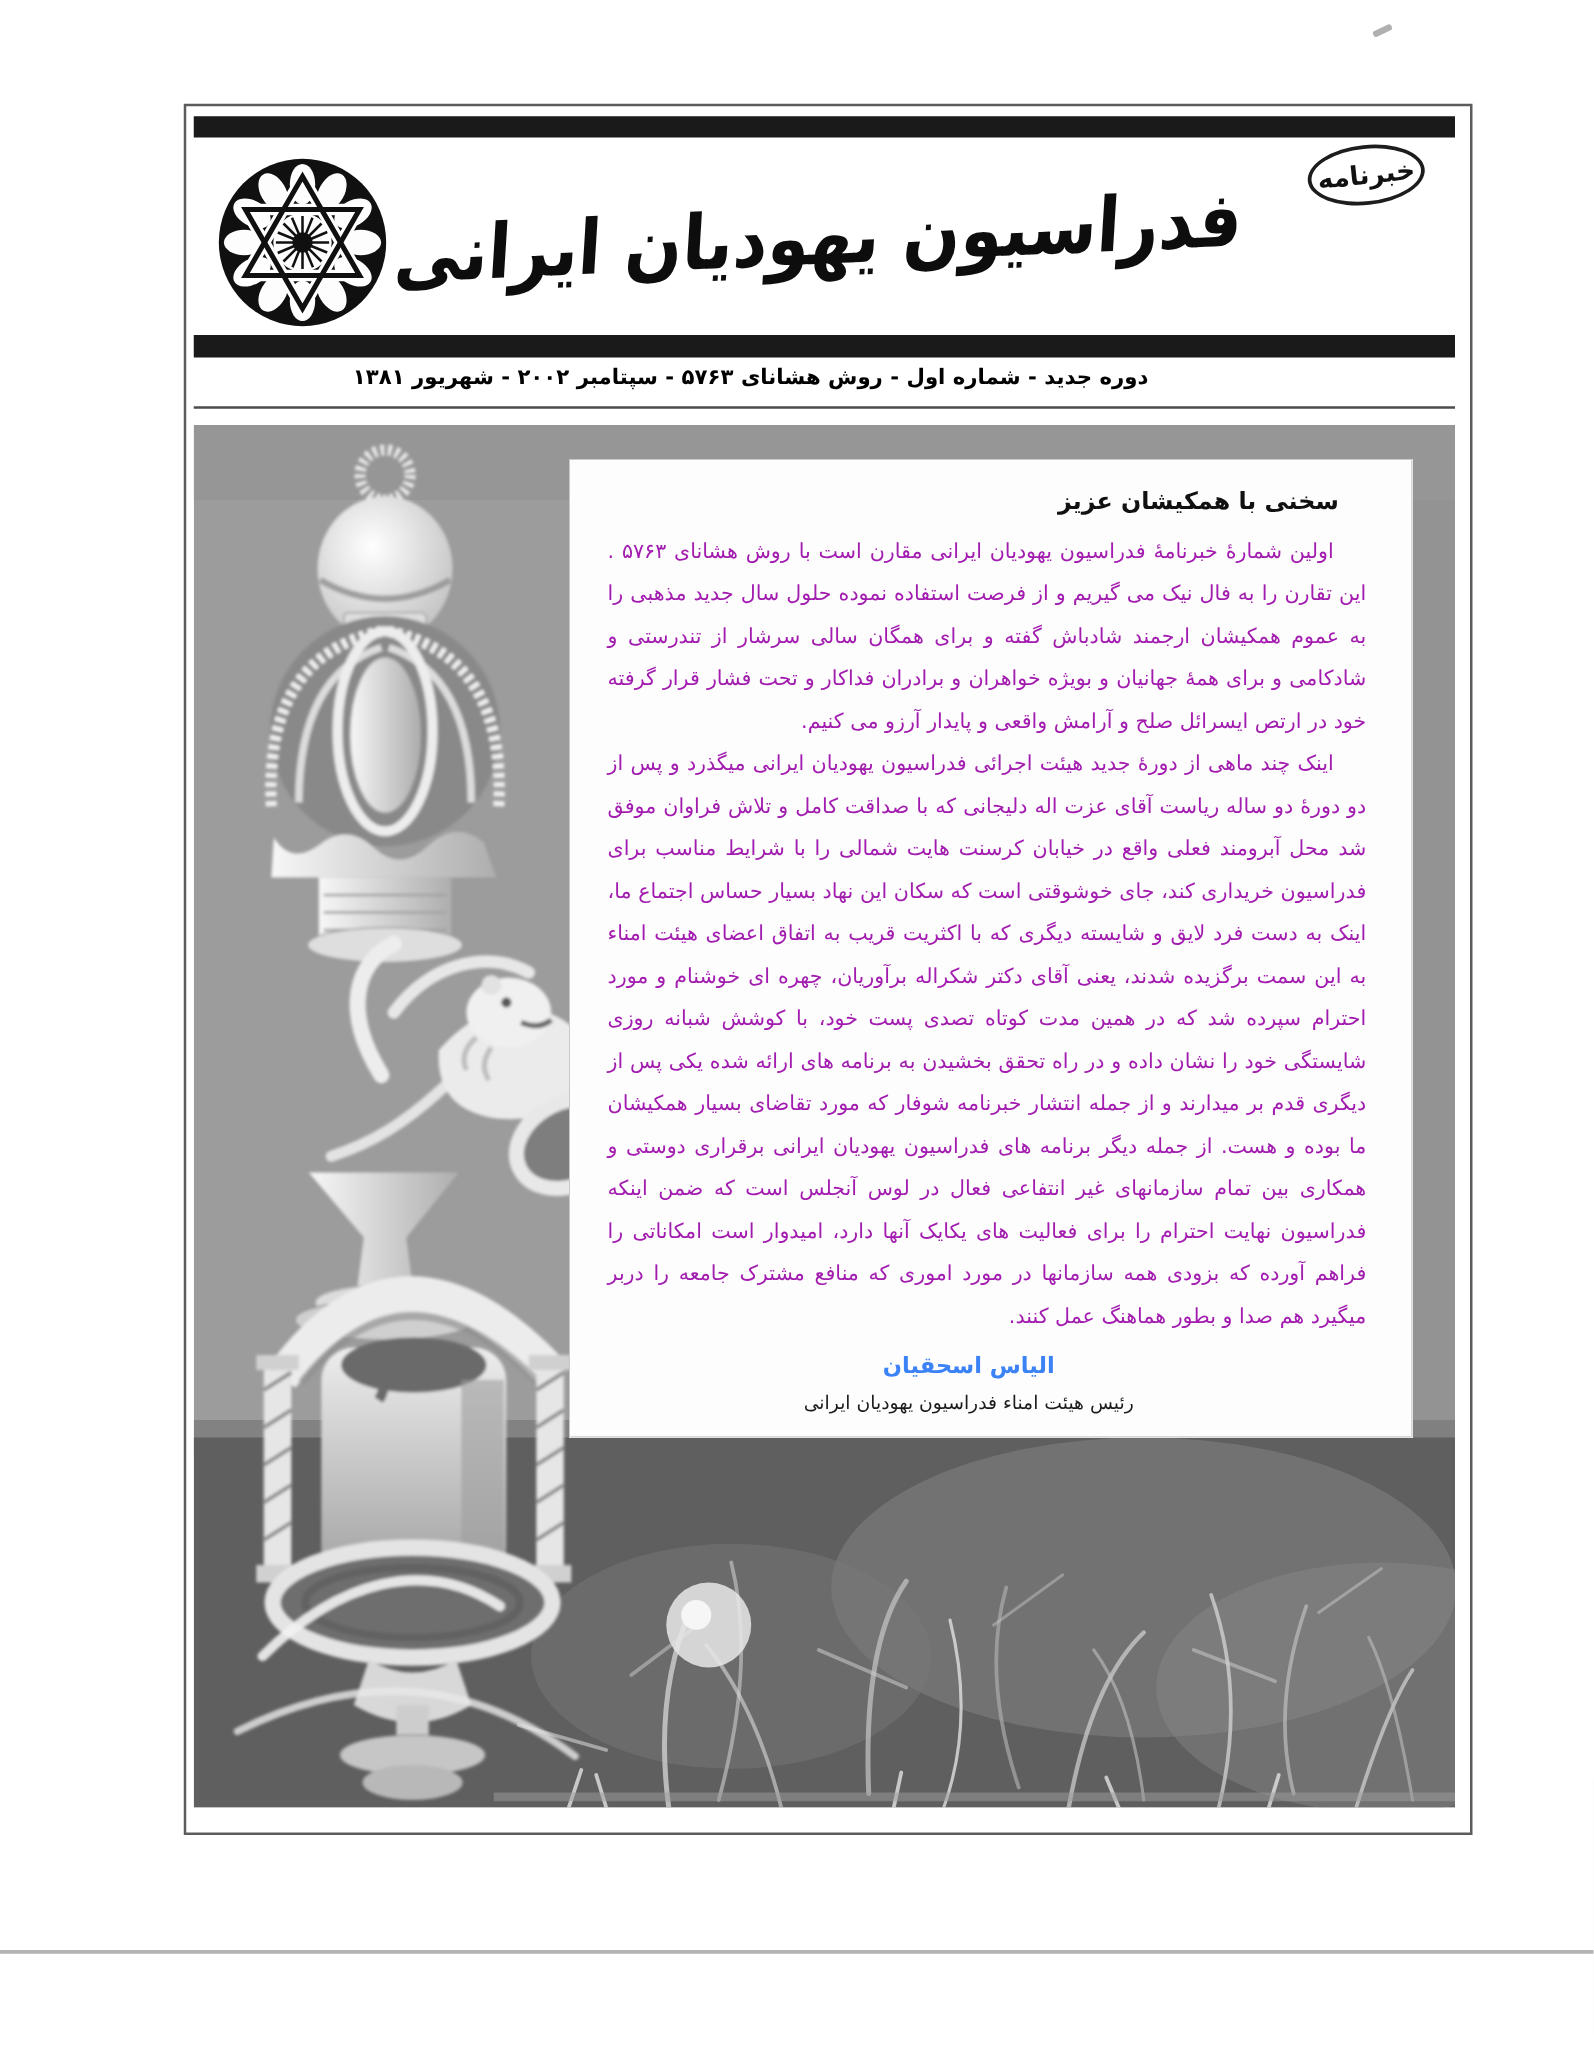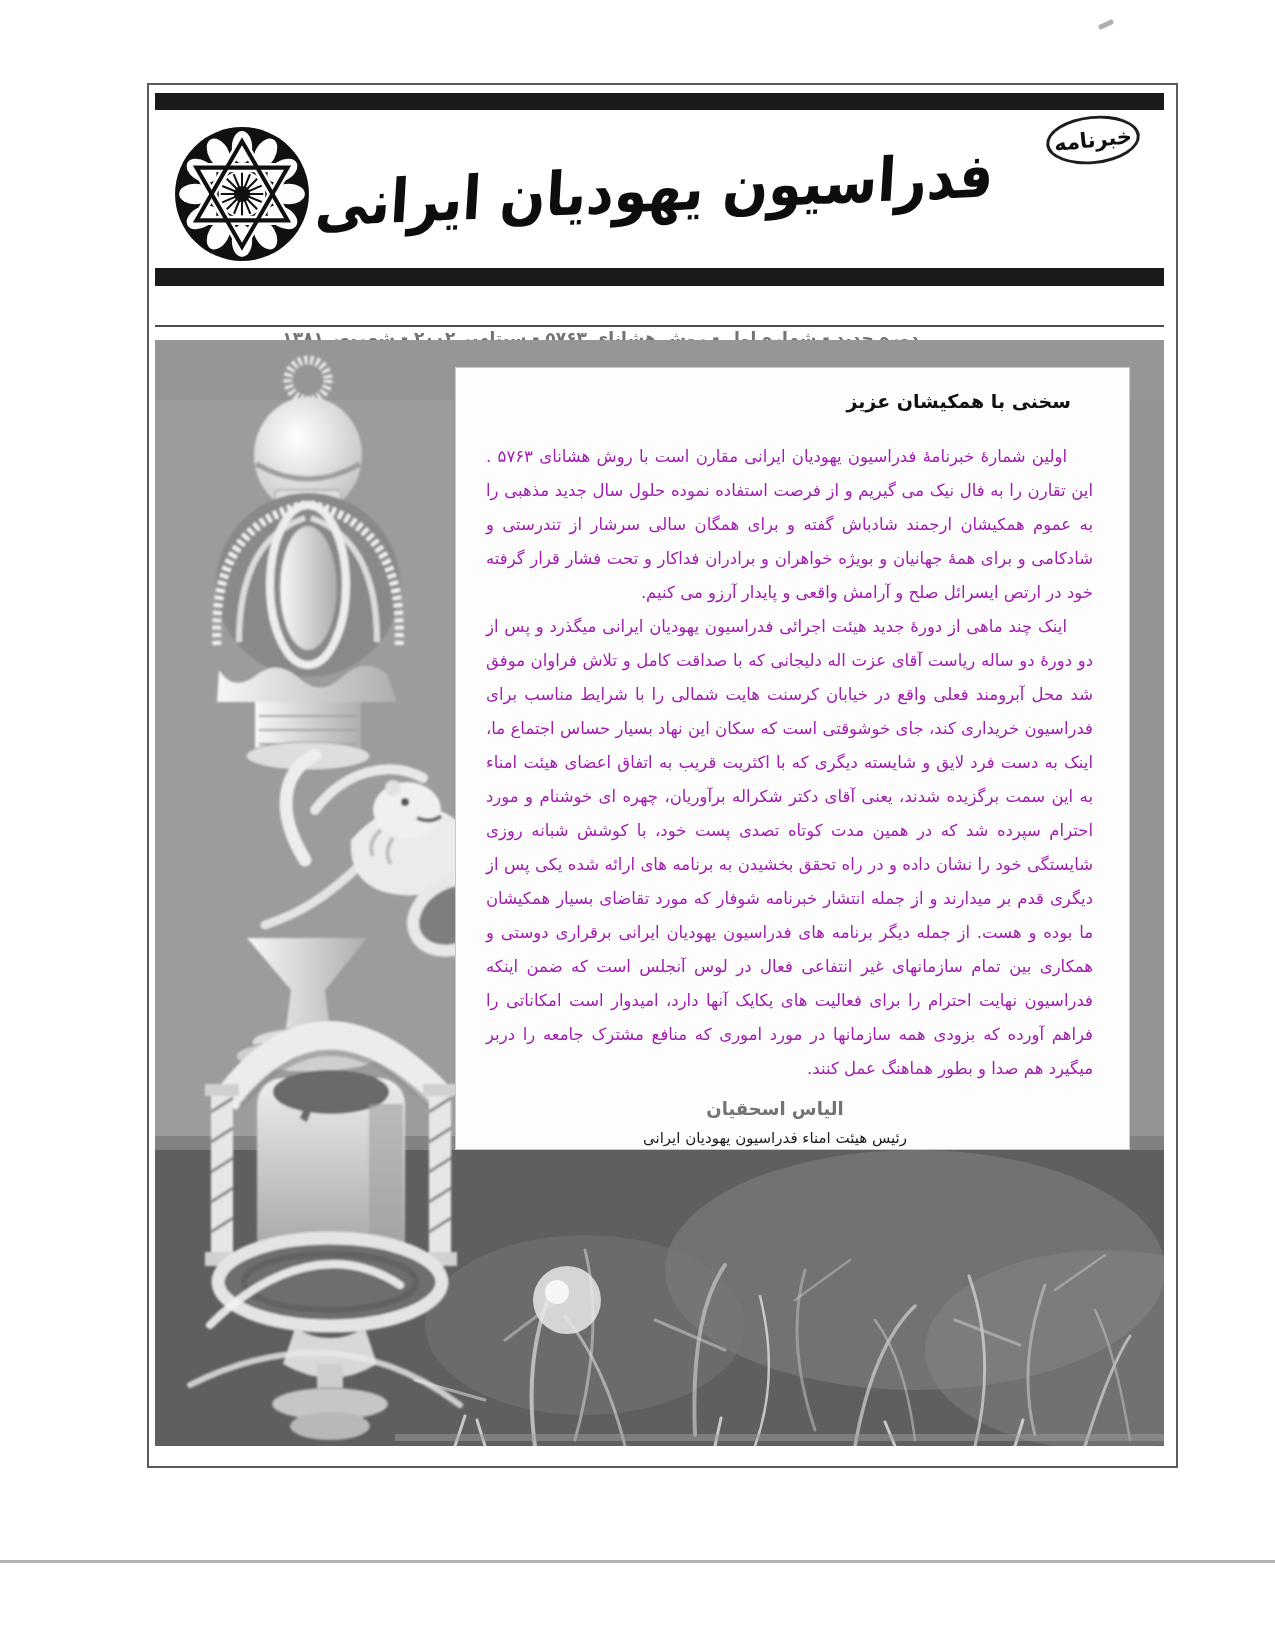--- a/index.html
+++ b/index.html
@@ -15,33 +15,33 @@
   .logo{position:absolute;left:22px;top:38px;width:142px;height:142px;}
   .masthead-title{position:absolute;left:205px;top:30px;width:640px;height:150px;
     direction:rtl;text-align:center;font-size:54px;font-weight:bold;color:#0d0d0d;
     line-height:150px;white-space:nowrap;transform:rotate(-2.5deg) skewX(-6deg) scaleY(1.12);}
   .badge{position:absolute;left:897px;top:31px;width:94px;height:48px;
     border:3px solid #1d1d1d;border-radius:50%;box-sizing:border-box;
     text-align:center;line-height:42px;font-size:21px;font-weight:bold;color:#111;
     transform:rotate(-6deg);direction:rtl;background:#fff;}
   .dateline{position:absolute;left:0;top:207px;width:100%;text-align:center;}
   .dateline-inner{display:inline-block;transform:translateX(-62px);direction:rtl;
-    font-size:17px;font-weight:bold;color:#737373;letter-spacing:.3px;margin-top:36px;}
+    font-size:17px;font-weight:bold;color:#000000;letter-spacing:.3px;}
   .date-rule{position:absolute;left:6px;top:240px;width:1009px;height:2px;background:#4c4c4c;}
   
   .photo{position:absolute;left:6px;top:255px;width:1009px;height:1106px;}
   
   .article-box{position:absolute;left:306px;top:282px;width:675px;height:783px;
     background:#fdfdfd;border:1px solid #c9c9c9;box-sizing:border-box;
     padding:20px 36px 0 30px;direction:rtl;overflow:hidden;}
-  .article-heading{font-size:19px;font-weight:bold;color:#111;margin:2px 22px 28px 0;}
+  .article-heading{font-size:19px;font-weight:bold;color:#111;margin:2px 22px 12px 0;}
   .article-box p{margin:0;font-size:16.5px;line-height:34px;text-align:justify;
     text-justify:inter-word;color:#a21caf;text-indent:26px;}
   .signature-block{margin:12px 168px 0 0;width:300px;text-align:center;}
-  .signature-name{font-size:18px;font-weight:bold;color:#737373;}
+  .signature-name{font-size:18px;font-weight:bold;color:#3b82f6;}
   .signature-title{font-size:15px;color:#1b1b1b;margin-top:10px;}
   
   .scan-line{position:absolute;left:0;top:1560px;width:1275px;height:3px;background:#b3b3b3;}
   .scan-mark{position:absolute;left:1098px;top:22px;width:16px;height:5px;background:#8f8f8f;
     transform:rotate(-25deg);opacity:.7;border-radius:2px;}
 </style>
 </head>
 <body>
 
 <div class="screenshot">

